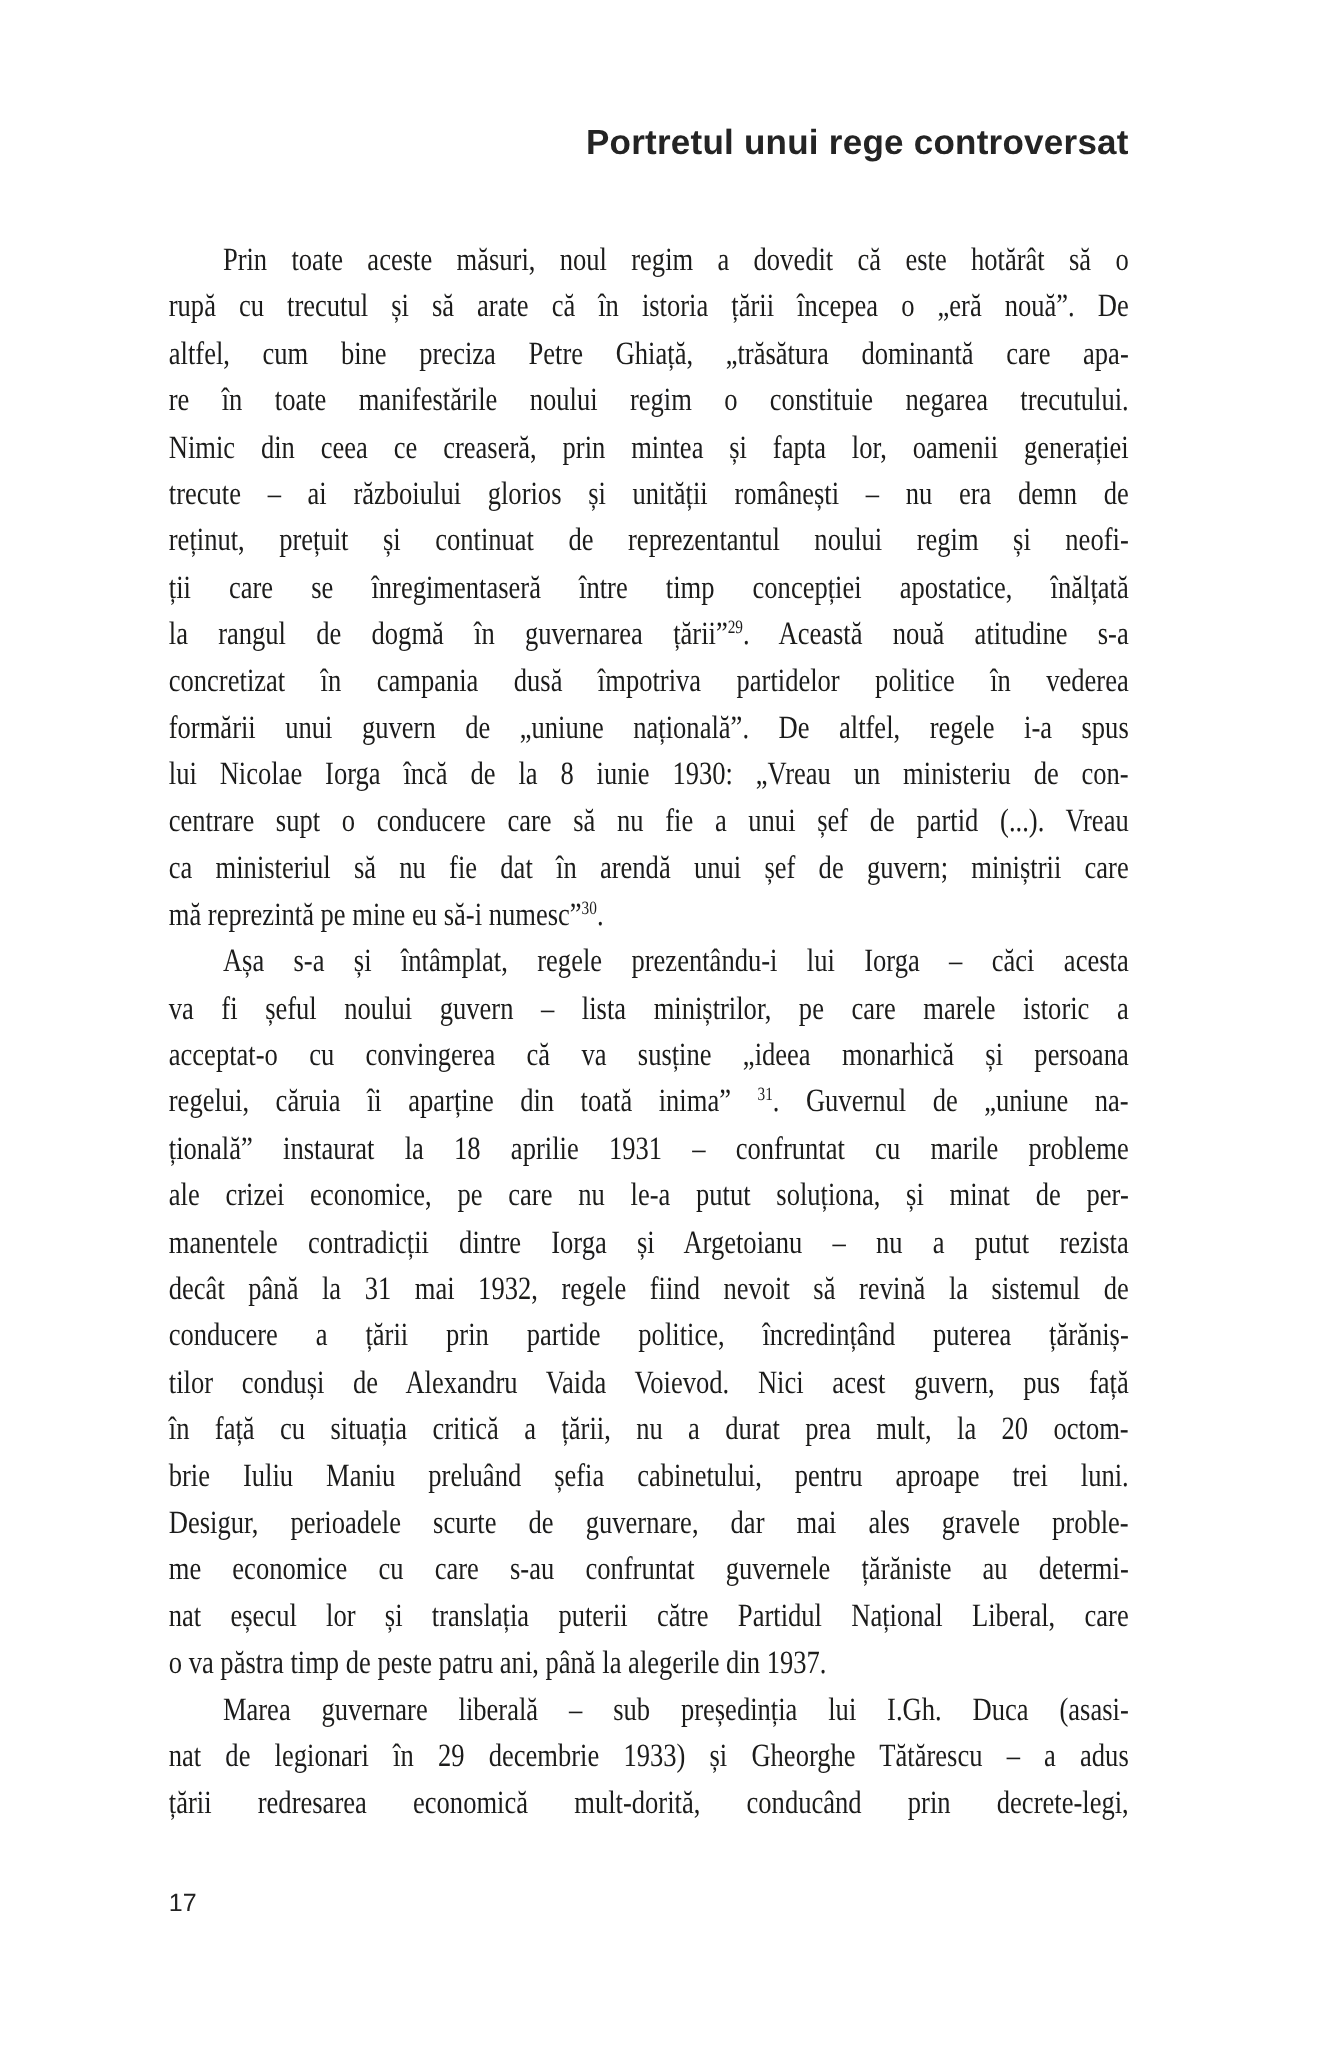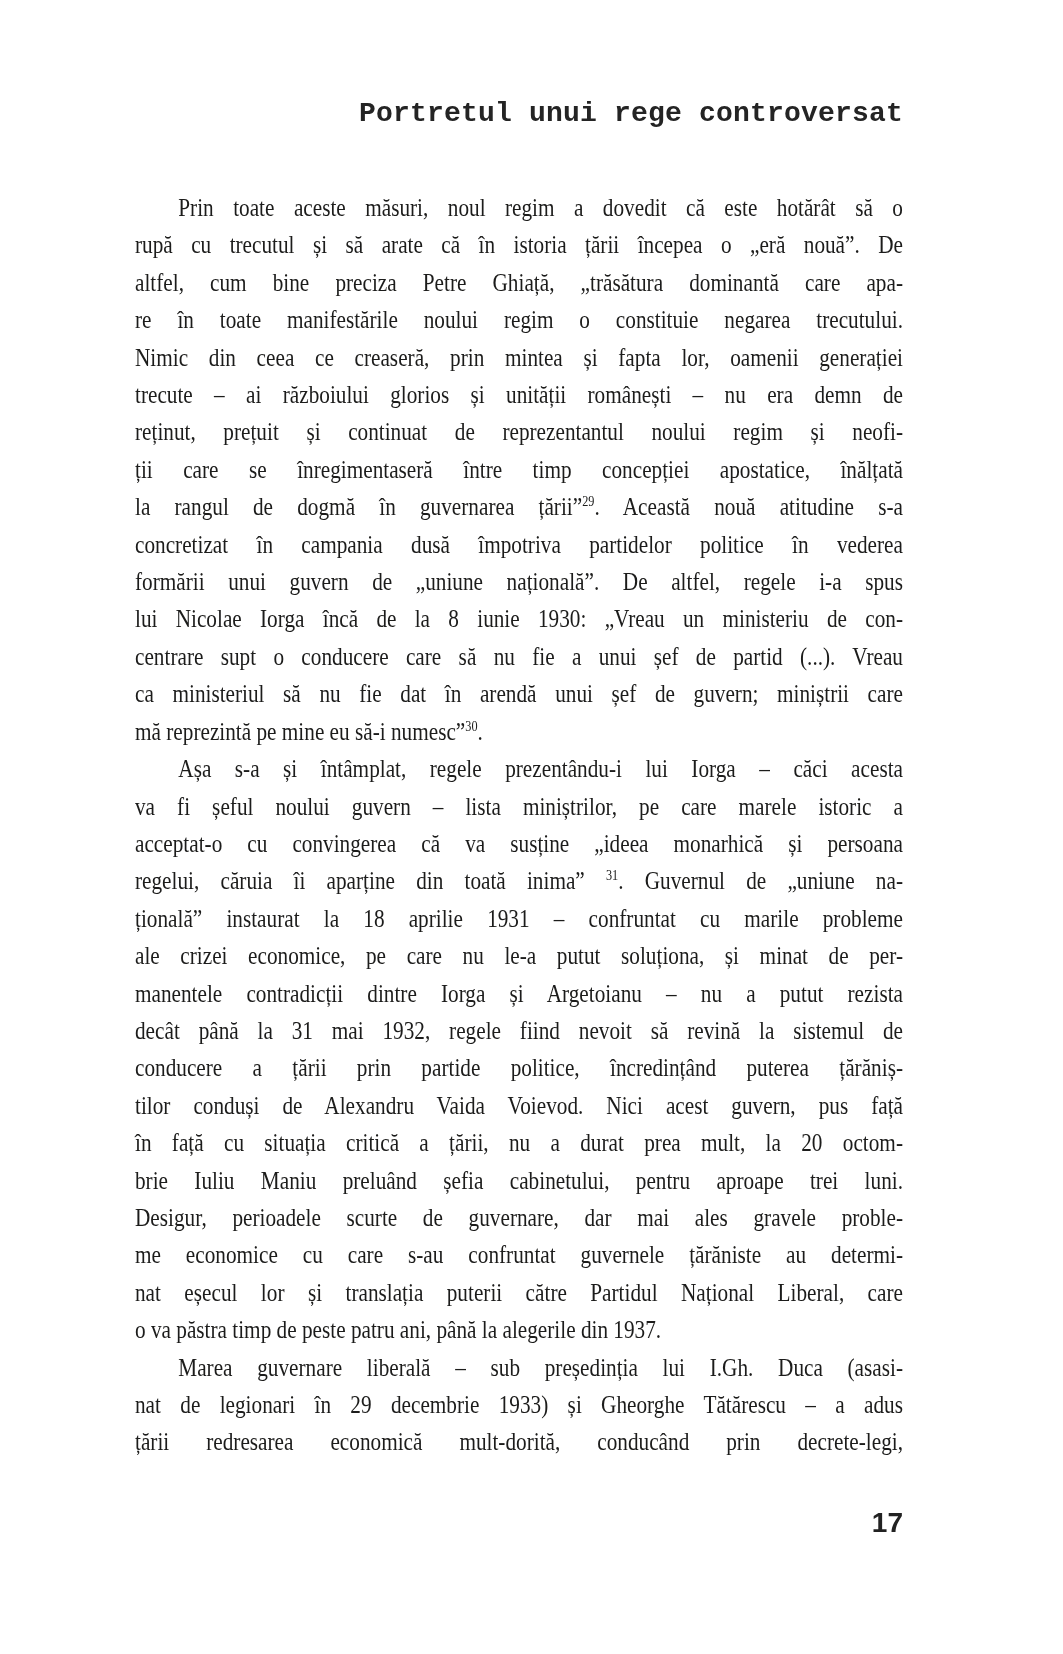--- a/index.html
+++ b/index.html
@@ -11,21 +11,21 @@
     overflow: hidden;
     font-family: "Liberation Serif", "DejaVu Serif", serif;
     color: #1c1c1b;
   }
   .running-head {
     position: absolute;
     top: 97px;
     left: 135px;
     width: 768px;
     text-align: right;
-    font-family: Liberation Mono, monospace;
+    font-family: Liberation Sans, sans-serif;
     font-weight: 600;
     font-size: 28px;
     line-height: 34px;
     letter-spacing: 0.2px;
     color: #242424;
   }
   .text-block {
     position: absolute;
     top: 189px;
     left: 135px;
@@ -49,24 +49,24 @@
     line-height: 0;
     position: relative;
     top: -9px;
     vertical-align: baseline;
   }
   .page-number {
     position: absolute;
     top: 1506px;
     left: 135px;
     width: 768px;
-    text-align: right;
+    text-align: left;
     font-family: "Liberation Sans", "DejaVu Sans", sans-serif;
-    font-weight: 700;
-    font-size: 28px;
+    font-weight: 400;
+    font-size: 20px;
     line-height: 34px;
     color: #222222;
   }
 </style>
 </head>
 <body>
 
 <div class="page">
   <div class="running-head">Portretul unui rege controversat</div>
 

